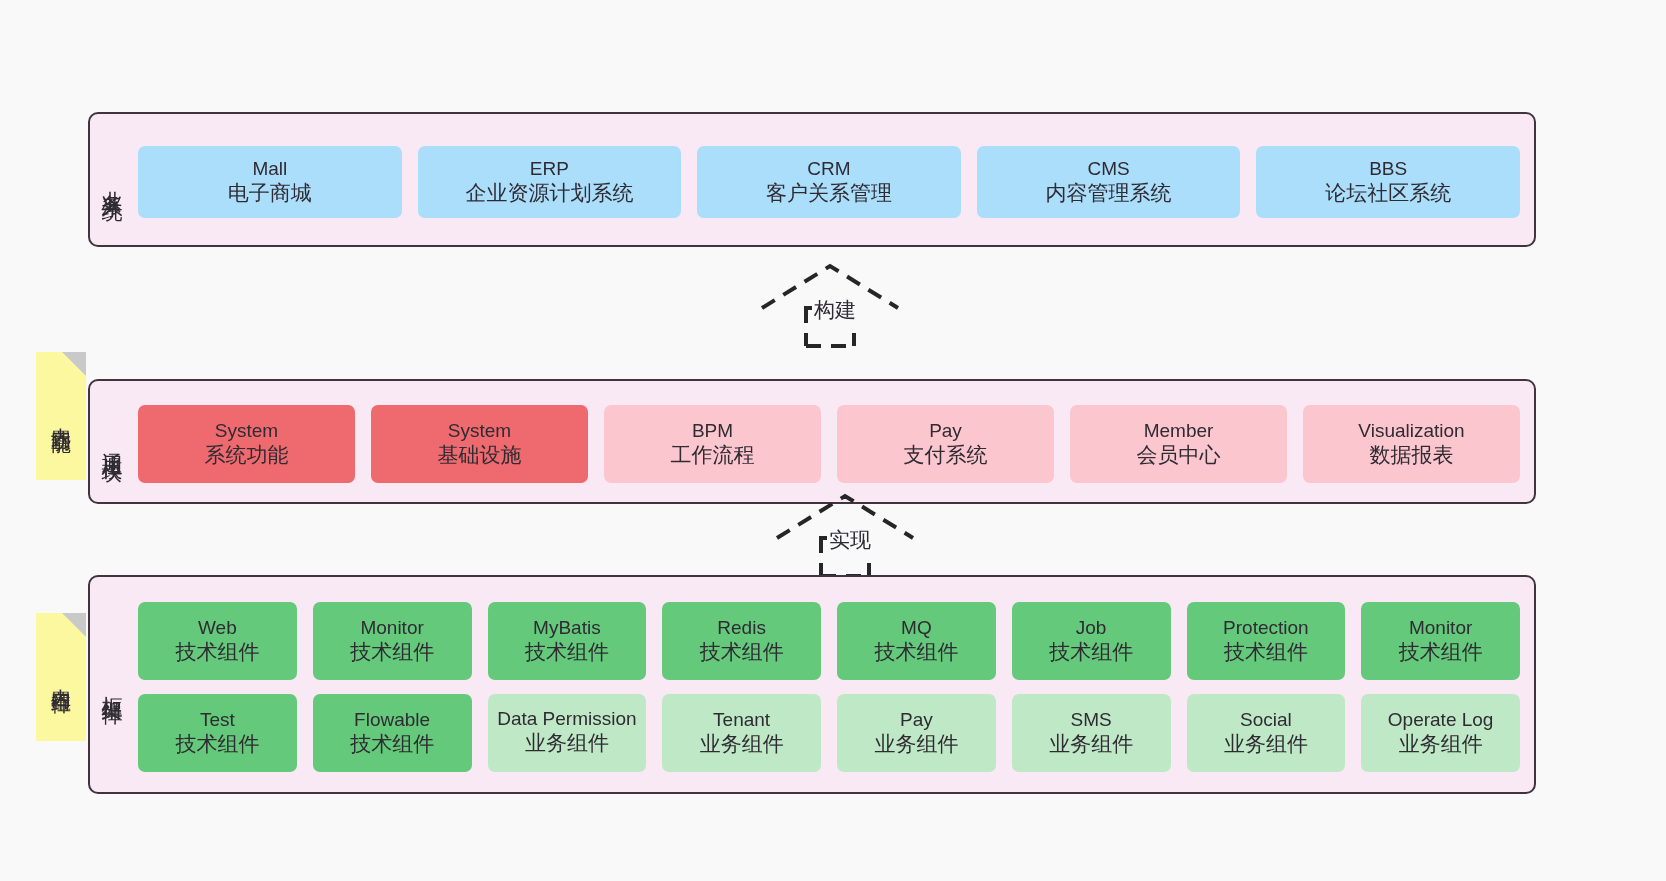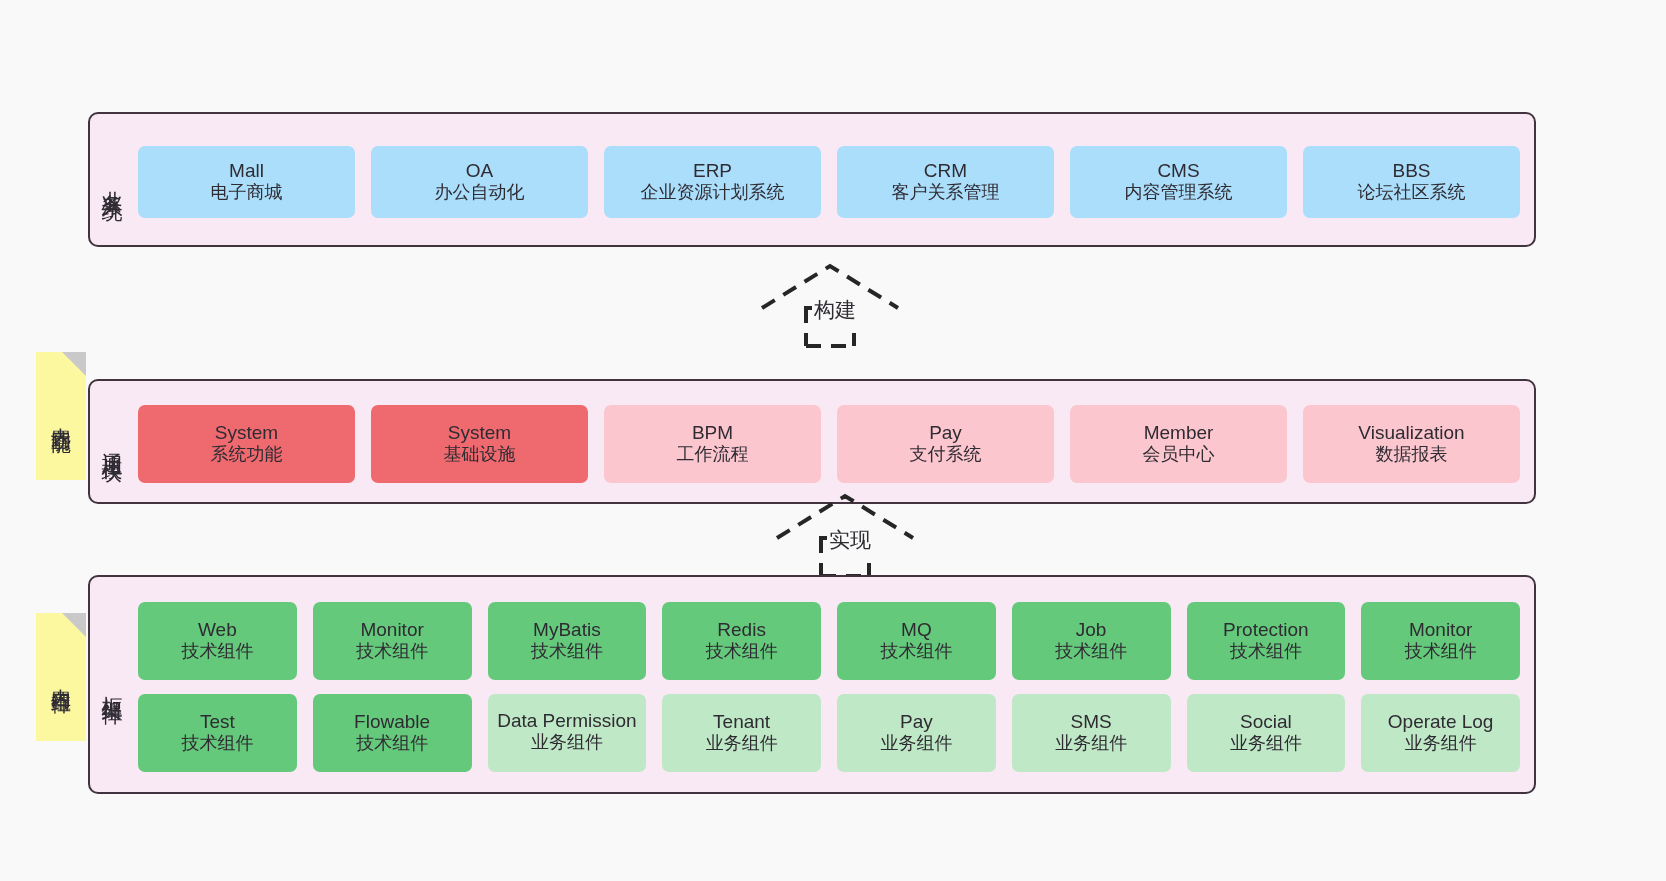--- a/index.html
+++ b/index.html
@@ -53,21 +53,21 @@
     flex-direction: column;
     align-items: center;
     justify-content: center;
     text-align: center;
     color: #2f2b33;
     line-height: 1.22;
     padding: 4px 6px;
     user-select: none;
   }
   .node .n-en { font-size: 19px; }
-  .node .n-cn { font-size: 18px; }
+  .node .n-cn { font-size: 21px; }
   .blue  { background: #abdefb; }
   .red   { background: #ef6a6f; }
   .pink  { background: #fcc6cf; }
   .green { background: #64c97b; }
   .mint  { background: #bfe8c6; }
 
   
   .sticky {
     position: absolute;
     background: #fcf8a0;
@@ -109,24 +109,20 @@
 
 <div id="canvas">
 
   <div class="layer" id="layer-business-system" style="left:88px; top:112px; width:1448px; height:135px;">
     <div class="layer-title">业务系统</div>
     <div class="layer-body">
       <div class="row" style="height:72px;">
         <div class="node blue">
           <span class="n-en">Mall</span>
           <span class="n-cn">电子商城</span>
-        </div>
-        <div class="node blue">
-          <span class="n-en">OA</span>
-          <span class="n-cn">办公自动化</span>
         </div>
         <div class="node blue">
           <span class="n-en">ERP</span>
           <span class="n-cn">企业资源计划系统</span>
         </div>
         <div class="node blue">
           <span class="n-en">CRM</span>
           <span class="n-cn">客户关系管理</span>
         </div>
         <div class="node blue">

